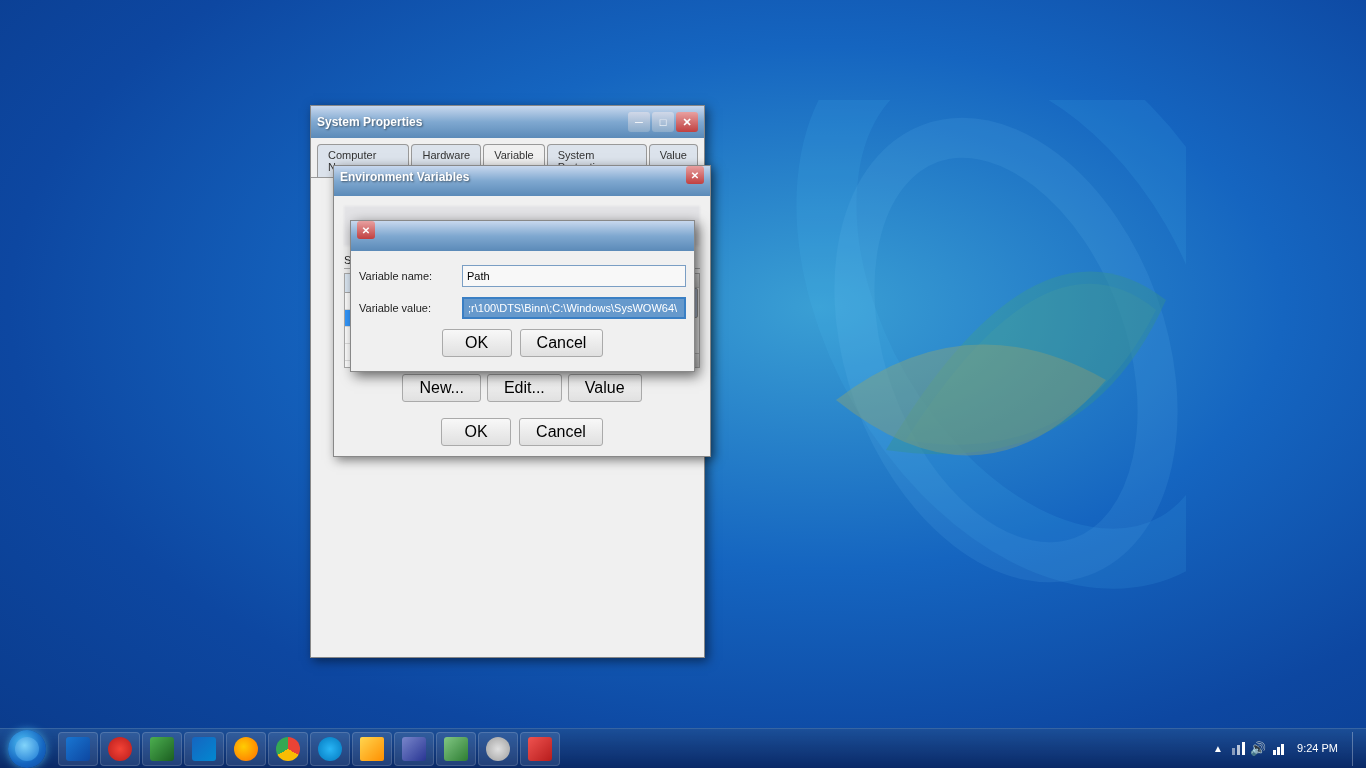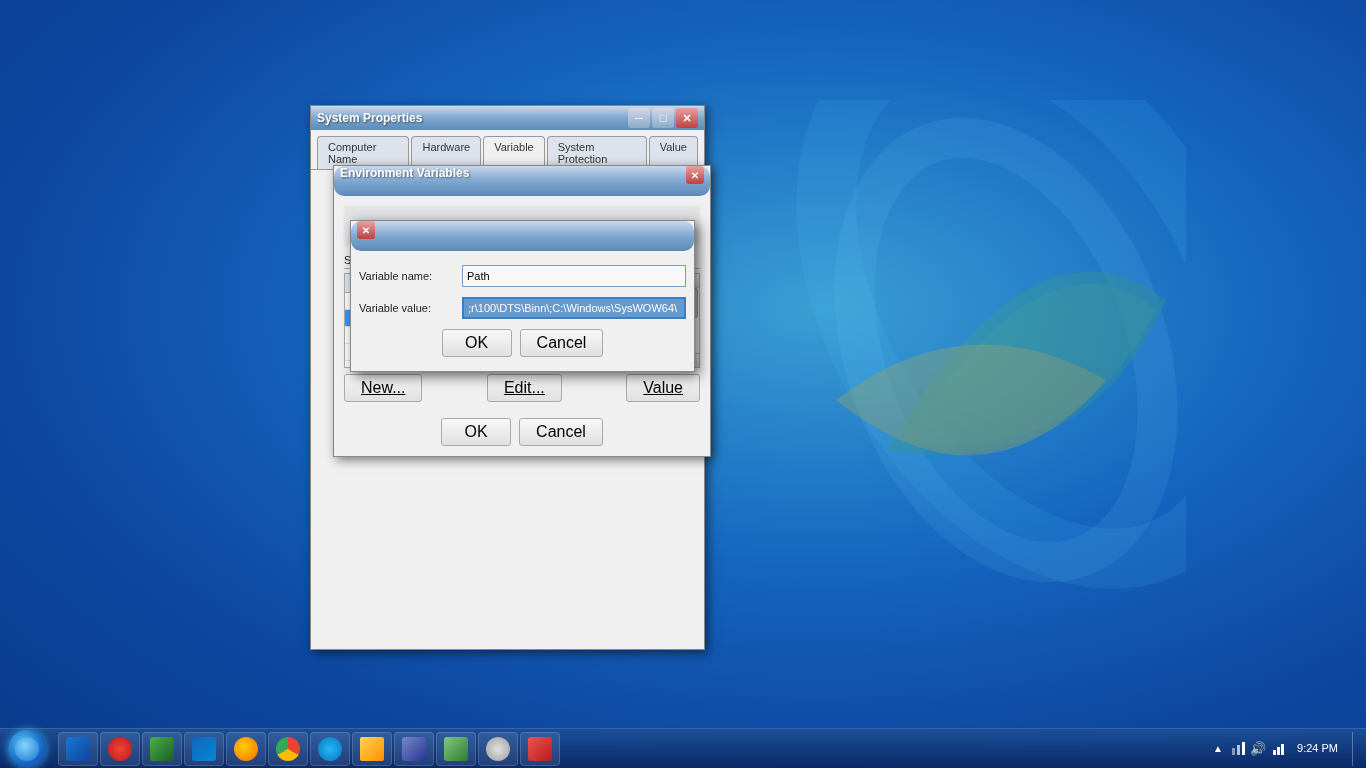--- a/index.html
+++ b/index.html
@@ -116,21 +116,21 @@
       left: 310px;
       top: 105px;
       width: 395px;
       background: #f0f0f0;
       border: 1px solid #888;
       box-shadow: 3px 3px 10px rgba(0,0,0,0.5);
       z-index: 10;
     }
 
     .window-titlebar {
-      height: 24px;
+      height: 32px;
       background: linear-gradient(to bottom, #c8d8ee, #7fa8d0 50%, #5b8ab8);
       display: flex;
       align-items: center;
       padding: 0 6px;
       user-select: none;
     }
 
     .window-titlebar-text {
       flex: 1;
       color: white;
@@ -201,23 +201,22 @@
       background: #f0f0f0;
       border: 1px solid #888;
       box-shadow: 3px 3px 10px rgba(0,0,0,0.5);
       z-index: 20;
     }
 
     .dialog-titlebar {
       height: 30px;
       background: linear-gradient(to bottom, #c8d8ee, #7fa8d0 50%, #5b8ab8);
       display: flex;
-      align-items: flex-start;
-      padding: 0 6px;
-      border-radius: 10px;
+      align-items: flex-end;
+      padding: 12px 6px;
     }
 
     .dialog-titlebar-text {
       flex: 1;
       color: white;
       font-size: 12px;
       font-weight: bold;
       text-shadow: 1px 1px 2px rgba(0,0,0,0.5);
     }
 
@@ -263,23 +262,22 @@
     }
 
     .var-table tr.selected {
       background: #3399ff;
       color: white;
     }
 
     .btn-row {
       display: flex;
       gap: 6px;
-      justify-content: space-between;
+      justify-content: center;
       margin: 6px 0;
-      text-decoration: underline;
     }
 
     .dialog-btn {
       padding: 4px 16px;
       background: linear-gradient(to bottom, #f8f8f8, #e0e0e0);
       border: 1px solid #aaa;
       border-radius: 3px;
       cursor: pointer;
       font-size: 16px;
       min-width: 60px;

